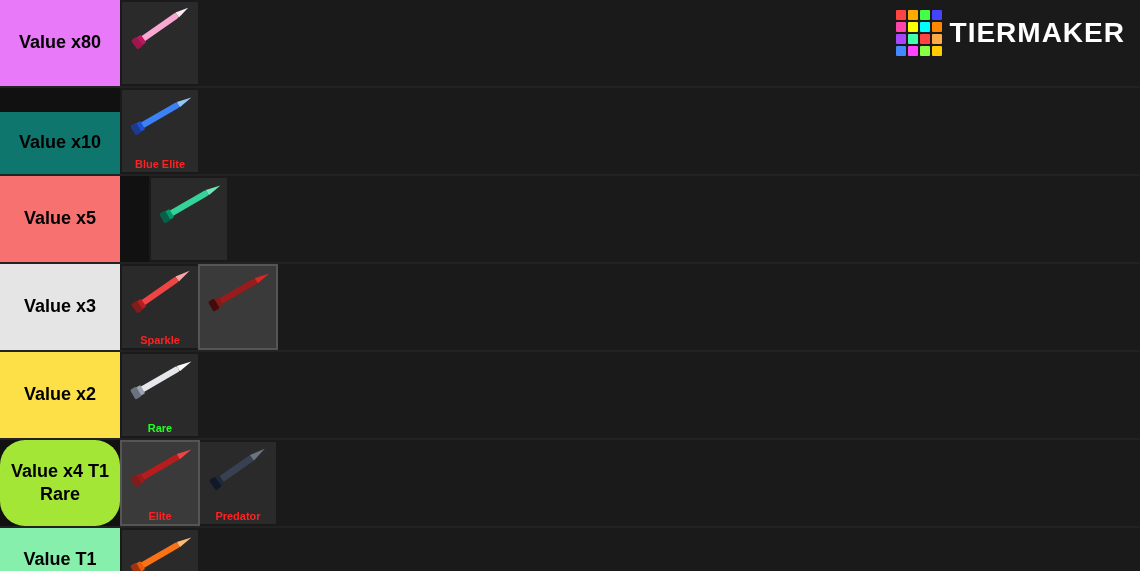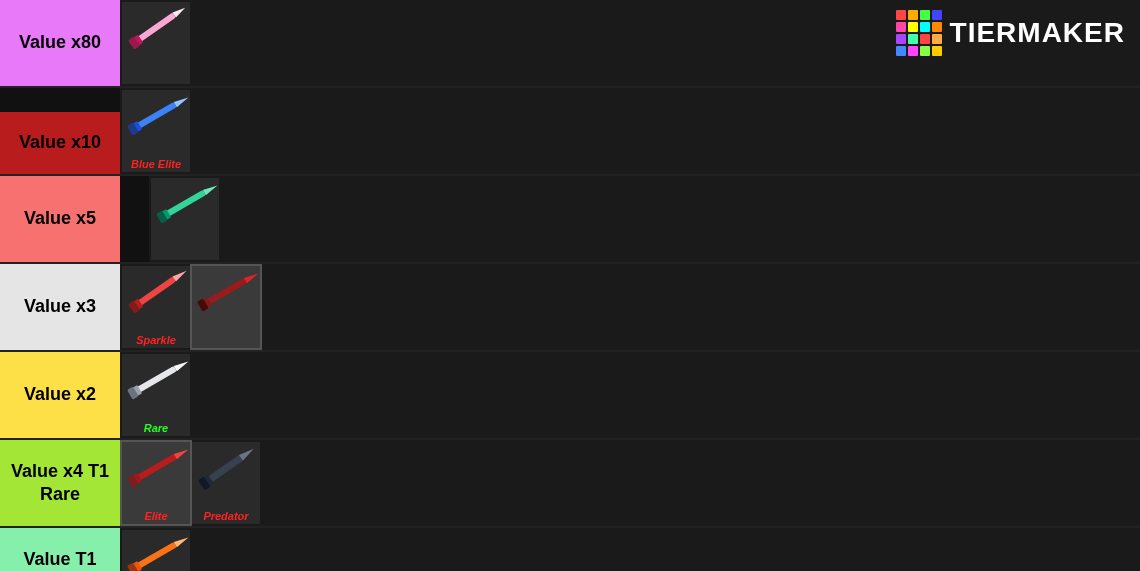--- a/index.html
+++ b/index.html
@@ -79,31 +79,30 @@
       display: flex;
       flex-direction: row;
       flex: 1;
       background: #1a1a1a;
       align-items: center;
       padding: 2px;
       gap: 2px;
     }
 
     .item-cell {
-      width: 68px;
+      width: 76px;
       height: 82px;
       background: #2a2a2a;
       display: flex;
       flex-direction: column;
       align-items: center;
       justify-content: flex-end;
       position: relative;
       flex-shrink: 0;
       overflow: hidden;
-      font-style: italic;
     }
 
     .item-cell.selected {
       background: #3a3a3a;
       outline: 2px solid #555;
     }
 
     .item-icon {
       width: 70px;
       height: 55px;
@@ -166,21 +165,21 @@
         <polygon points="65,22 80,26 65,29" fill="#fce7f3"></polygon>
         <rect x="8" y="20" width="10" height="11" rx="1" fill="#be185d"></rect>
         <rect x="5" y="19" width="8" height="13" rx="2" fill="#9d174d"></rect>
       </g>
     </svg>
             </div>
           </div>
         </div>
       </div>
       <div class="tier-row" style="flex: 1 1 0%;">
-        <div class="tier-label" style="background-color: #b91c1c; margin-top: 24px;">Value x10</div>
+        <div class="tier-label" style="background-color: #0f766e; margin-top: 24px;">Value x10</div>
         <div class="tier-items">
           <div class="item-cell">
             <div class="item-icon">
               <svg viewBox="0 0 80 55" xmlns="http://www.w3.org/2000/svg">
       <g transform="rotate(-30,40,27)">
         <rect x="10" y="22" width="55" height="7" rx="2" fill="#3b82f6"></rect>
         <polygon points="65,22 82,26 65,29" fill="#93c5fd"></polygon>
         <rect x="8" y="20" width="10" height="11" rx="1" fill="#1d4ed8"></rect>
         <rect x="5" y="19" width="8" height="13" rx="2" fill="#1e3a8a"></rect>
       </g>
@@ -249,21 +248,21 @@
         <rect x="8" y="20" width="10" height="11" rx="1" fill="#9ca3af"></rect>
         <rect x="5" y="19" width="8" height="13" rx="2" fill="#6b7280"></rect>
       </g>
     </svg>
             </div>
             <div class="item-label" style="color: rgb(34, 255, 34);">Rare</div>
           </div>
         </div>
       </div>
       <div class="tier-row" style="flex: 1 1 0%;">
-        <div class="tier-label" style="background-color: rgb(163, 230, 53);">Value x4 T1 Rare</div>
+        <div class="tier-label" style="background-color: rgb(163, 230, 53); border-radius: 25px;">Value x4 T1 Rare</div>
         <div class="tier-items">
           <div class="item-cell selected">
             <div class="item-icon">
               <svg viewBox="0 0 80 55" xmlns="http://www.w3.org/2000/svg">
       <g transform="rotate(-30,40,27)">
         <rect x="10" y="22" width="55" height="7" rx="2" fill="#b91c1c"></rect>
         <polygon points="65,22 82,26 65,29" fill="#ef4444"></polygon>
         <rect x="8" y="20" width="10" height="11" rx="1" fill="#991b1b"></rect>
         <rect x="5" y="19" width="8" height="13" rx="2" fill="#7f1d1d"></rect>
       </g>

